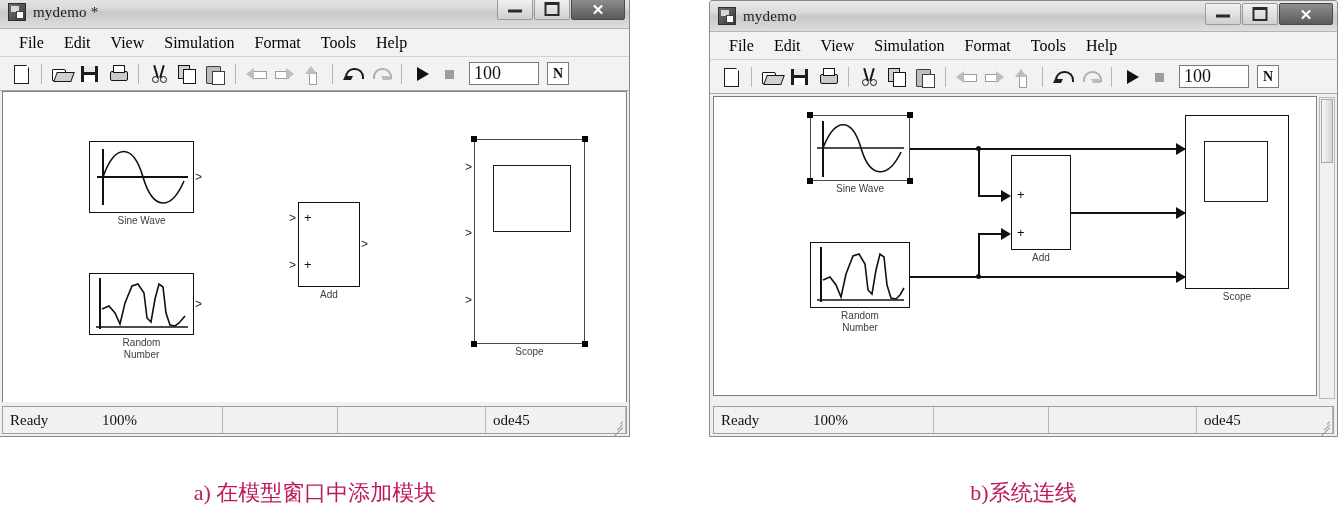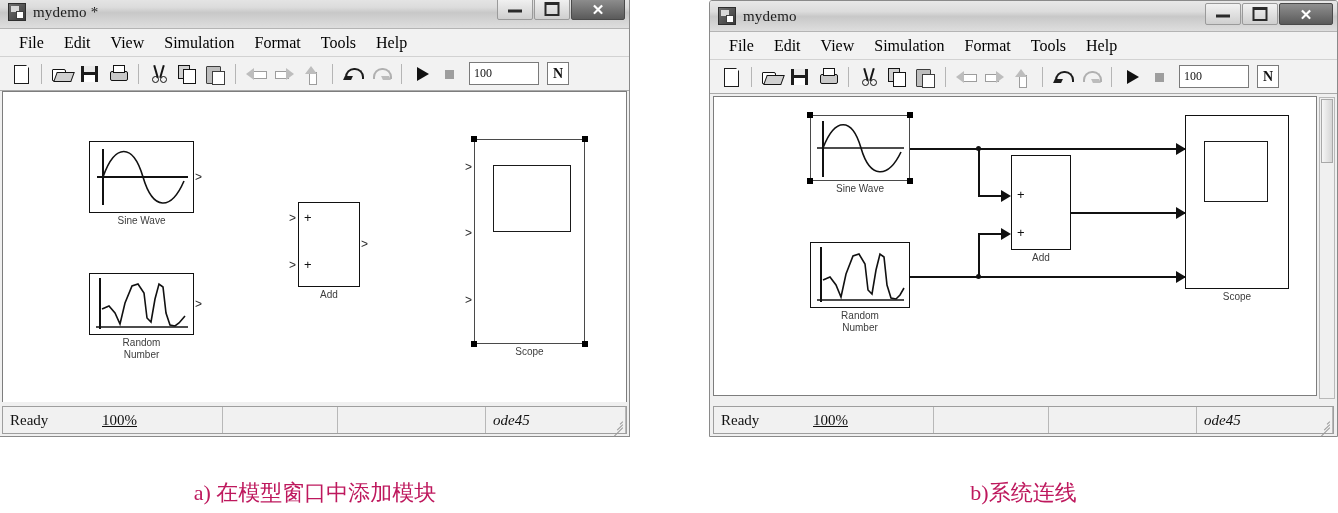--- a/index.html
+++ b/index.html
@@ -128,21 +128,21 @@
   .uloop.dim{border-color:#b0b0b0;}
   .utail{position:absolute;left:2px;top:10px;width:8px;height:4px;background:#1c1c1c;
     transform:skewX(-25deg);}
   .utail.dim{background:#bcbcbc;}
   .ic-run{position:absolute;left:8px;top:5px;width:0;height:0;
     border-left:12px solid #111;border-top:7px solid transparent;border-bottom:7px solid transparent;}
   .ic-stop{position:absolute;left:8px;top:8px;width:9px;height:9px;background:#9e9e9e;}
   .tb-time{
     width:64px;height:21px;background:#fff;border:1.5px solid #7a7a7a;
     display:flex;align-items:center;padding-left:4px;margin-left:4px;flex:none;
-    font-family:"Liberation Serif",serif;font-size:12px;color:#111;
+    font-family:"Liberation Serif",serif;font-size:18px;color:#111;
   }
   .tb-mode{
     width:20px;height:21px;background:#fff;border:1.5px solid #7a7a7a;
     display:flex;align-items:center;justify-content:center;margin-left:6px;flex:none;
     font-family:"Liberation Serif",serif;font-size:14px;font-weight:bold;color:#111;
     overflow:hidden;
   }
 
   
   .canvas{position:relative;background:#ffffff;border:1px solid #7d7d7d;overflow:hidden;}
@@ -191,24 +191,24 @@
   .statusbar{
     position:absolute;left:2px;right:2px;bottom:2px;height:26px;
     background:#f1f1f1;border:1px solid #9e9e9e;display:flex;align-items:stretch;
   }
   .win-b .statusbar{left:3px;right:3px;}
   .st-cell{
     border-right:1px solid #b8b8b8;display:flex;align-items:center;padding-left:7px;
     font-family:"Liberation Serif",serif;font-size:15px;color:#111;box-sizing:border-box;
   }
   .st-ready{width:92px;border-right:none;text-align:center;}
-  .st-zoom{width:128px;text-decoration:underline;}
+  .st-zoom{width:128px;}
   .st-c3{width:115px;}
   .st-c4{width:148px;}
-  .st-solver{flex:1;font-style:italic;}
+  .st-solver{flex:1;}
   .grip{
     position:absolute;right:3px;bottom:3px;width:14px;height:14px;
   }
   .grip i{position:absolute;right:0;background:#9a9a9a;height:1.4px;transform:rotate(-45deg);transform-origin:right;}
 
   
   .cap{
     position:absolute;text-align:center;
     font-family:Liberation Serif, serif;font-size:22px;color:#be185d;
   }

